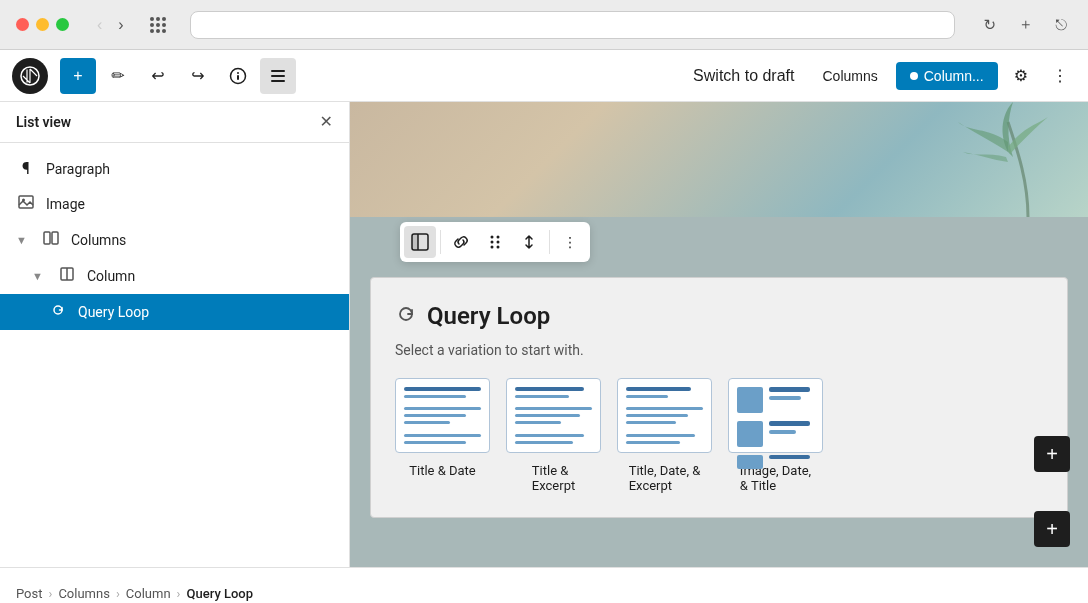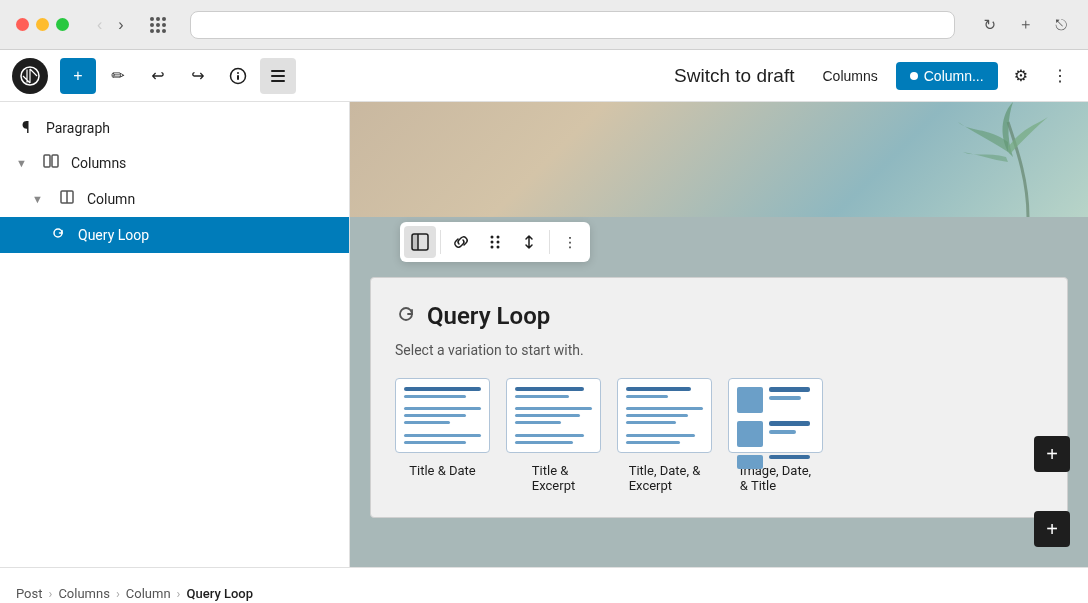--- a/index.html
+++ b/index.html
@@ -124,21 +124,21 @@
     .toolbar-right {
       margin-left: auto;
       display: flex;
       align-items: center;
       gap: 8px;
     }
     .switch-draft-btn {
       background: none;
       border: none;
       cursor: pointer;
-      font-size: 19px;
+      font-size: 16px;
       color: #1e1e1e;
       padding: 6px 10px;
       text-align: right;
     }
     .preview-btn {
       background: none;
       border: none;
       cursor: pointer;
       font-size: 14px;
       color: #1e1e1e;
@@ -478,27 +478,41 @@
       <span>Column...</span>
     </button>
     <button class="settings-btn">⚙</button>
     <button class="more-btn">⋮</button>
   </div>
 </div>
 
 <div class="main-layout">
 
   <div class="sidebar">
+    <div class="sidebar-header">
+      <span class="sidebar-title">List view</span>
+      <button class="close-btn">✕</button>
+    </div>
     <div class="sidebar-list">
 
       <div class="list-item">
         <span class="item-icon">¶</span>
         <span>Paragraph</span>
       </div>
 
+      <div class="list-item">
+        <span class="item-icon">
+          <svg width="16" height="16" viewBox="0 0 16 16" fill="none">
+            <rect x="1" y="2" width="14" height="12" rx="1" stroke="#555" stroke-width="1.5"></rect>
+            <circle cx="5.5" cy="6" r="1.5" fill="#555"></circle>
+            <path d="M1 11 L5 7 L9 11 L12 8 L15 11" stroke="#555" stroke-width="1.5" fill="none"></path>
+          </svg>
+        </span>
+        <span>Image</span>
+      </div>
 
       <div class="list-item">
         <span class="expand-arrow">▼</span>
         <span class="item-icon">
           <svg width="16" height="16" viewBox="0 0 16 16" fill="none">
             <rect x="1" y="2" width="6" height="12" rx="1" stroke="#555" stroke-width="1.5"></rect>
             <rect x="9" y="2" width="6" height="12" rx="1" stroke="#555" stroke-width="1.5"></rect>
           </svg>
         </span>
         <span>Columns</span>

